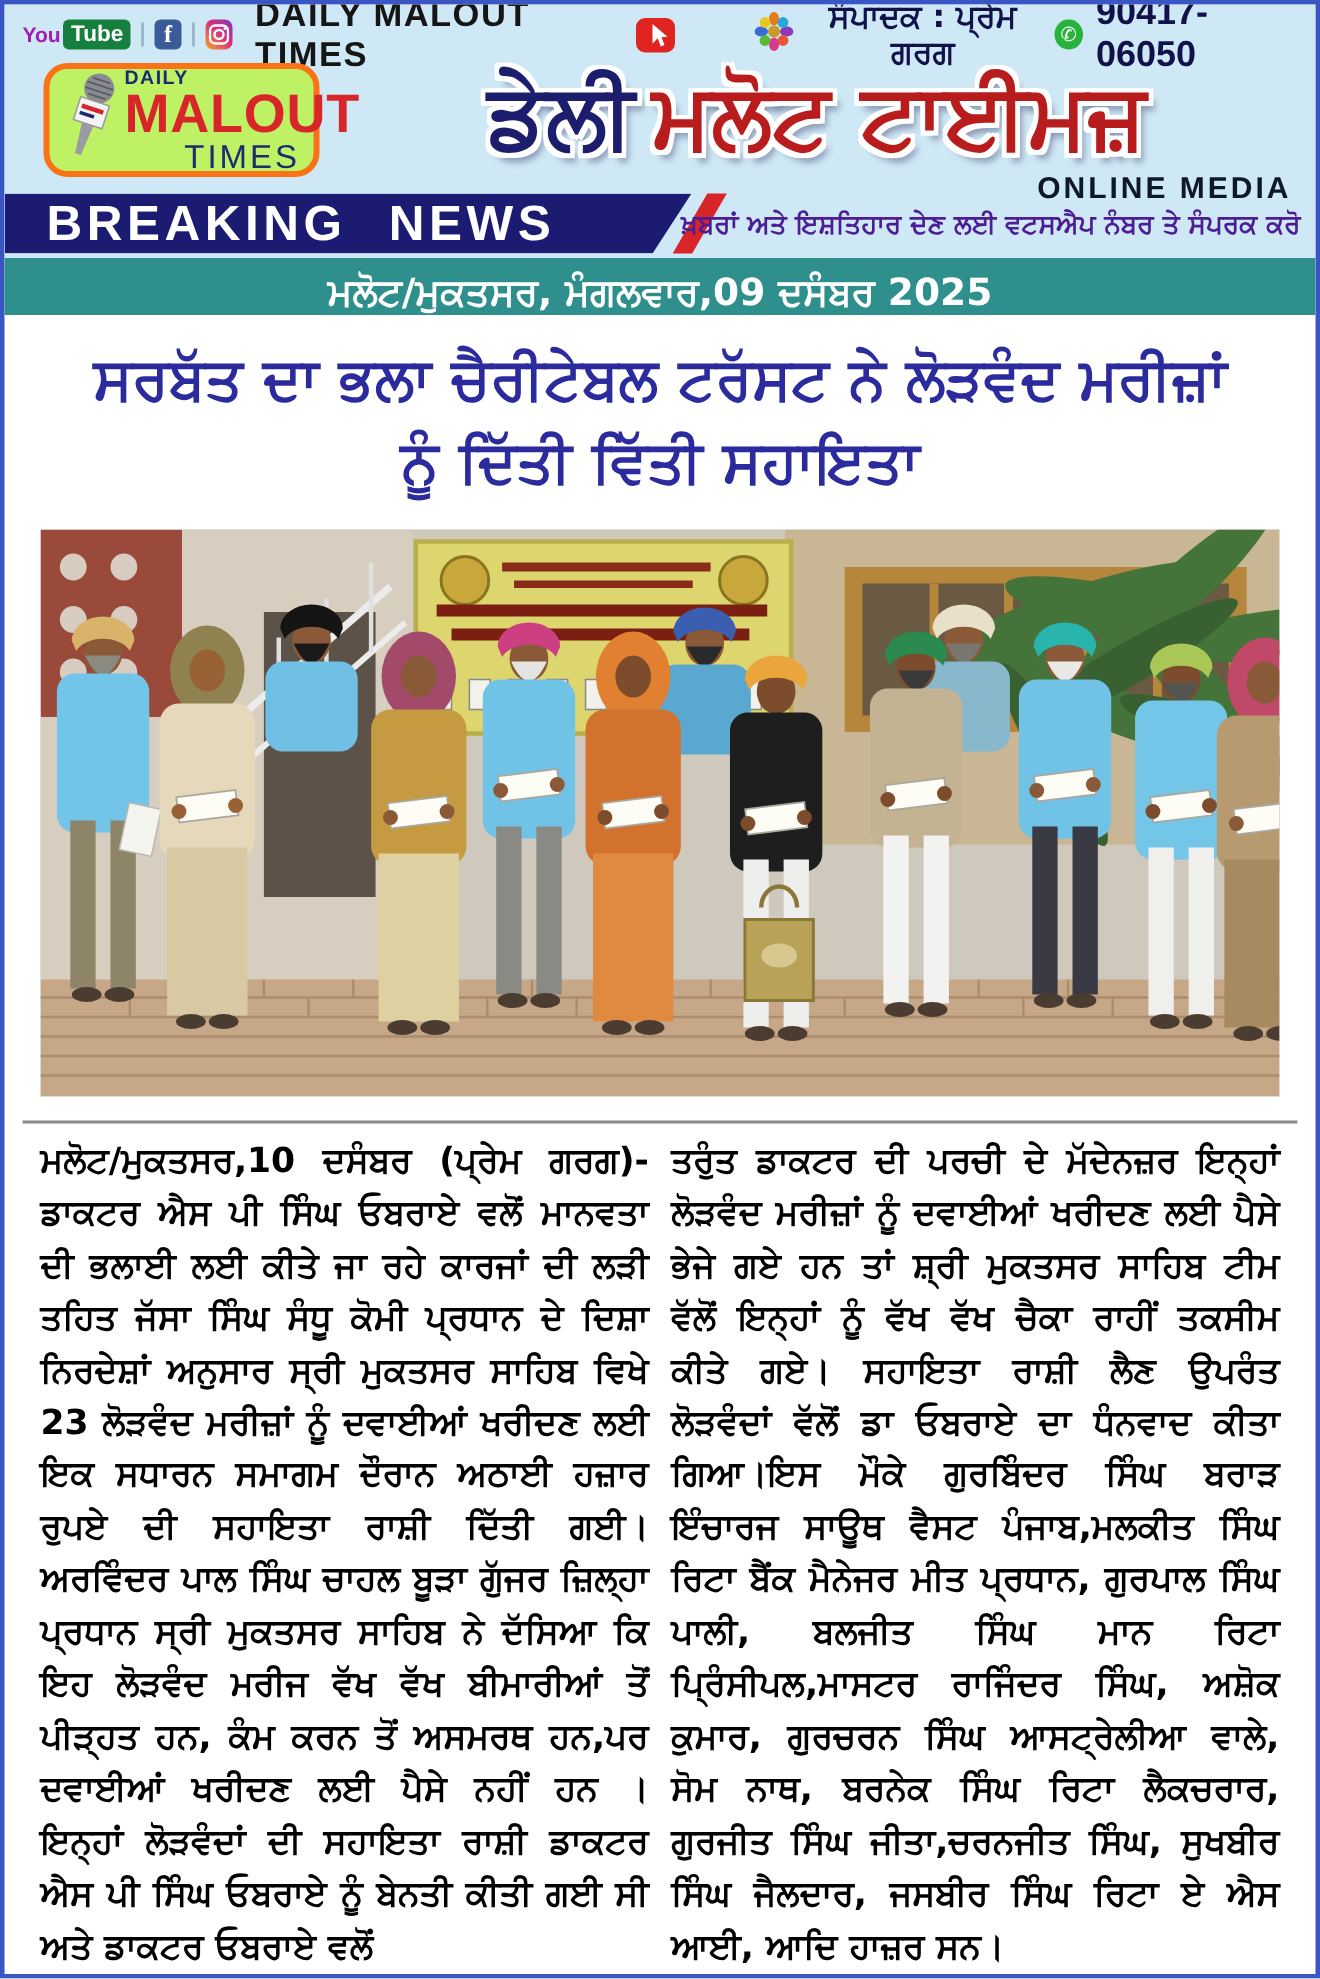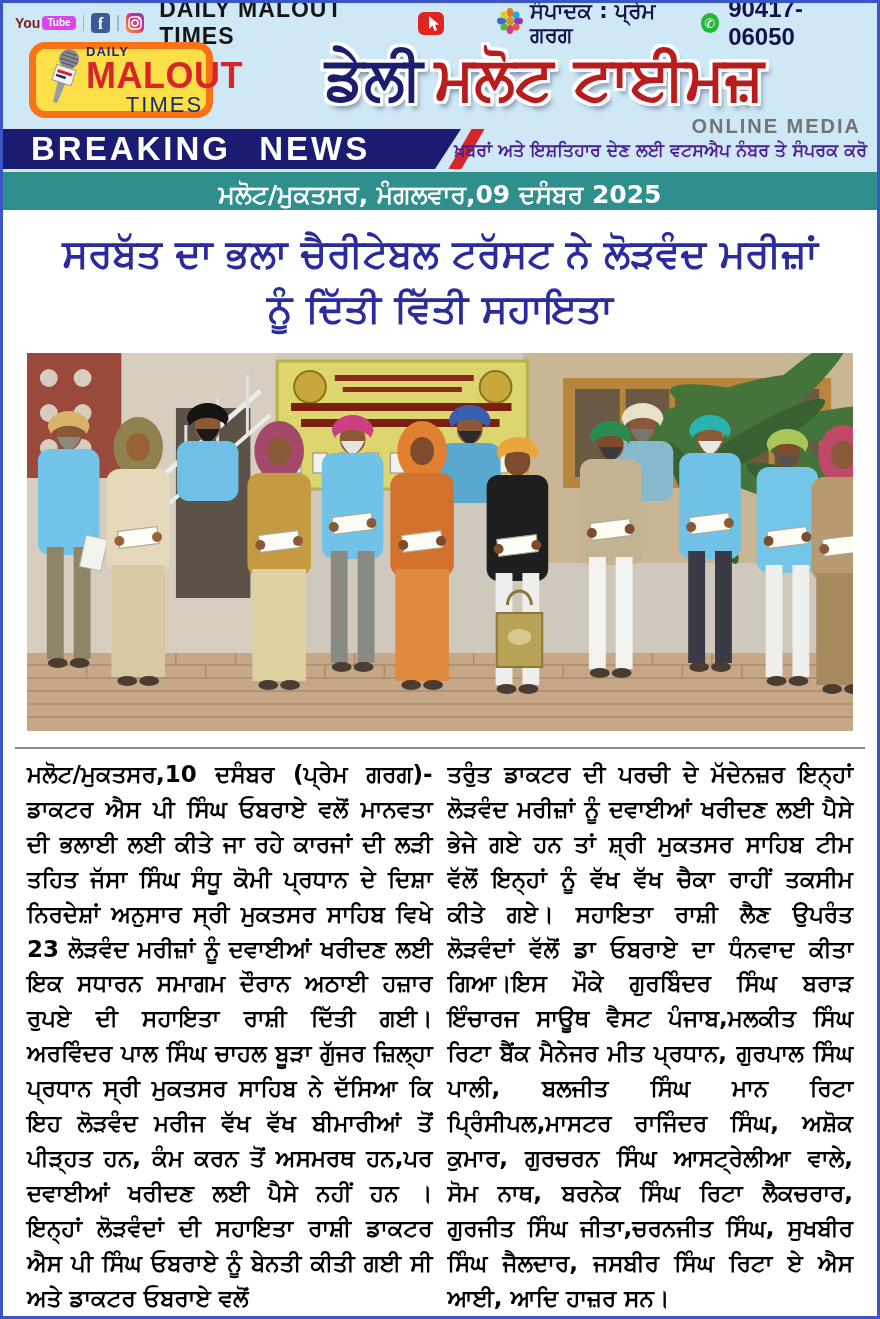--- a/index.html
+++ b/index.html
@@ -2,60 +2,60 @@
 <html><head>
 <meta charset="utf-8">
 <style>
   html,body{margin:0;padding:0;background:#e8e8e8;}
   .page{width:880px;height:1319px;margin:0 auto;background:#ffffff;border:3px solid #3a55c4;
         box-sizing:border-box;overflow:hidden;font-family:"DejaVu Sans",sans-serif;position:relative;}
   
   .header-wrap{background:#cfe8f5;padding-top:5px;}
   .topbar{height:30px;display:flex;align-items:center;padding:0 12px;gap:7px;}
   .yt{display:flex;align-items:center;gap:2px;}
-  .yt-you{font-size:14px;font-weight:800;color:#7f1d1d;font-family:"Liberation Sans",sans-serif;}
-  .yt-tube{background:#d946ef;color:#fff;font-size:10px;font-weight:800;border-radius:4px;
+  .yt-you{font-size:14px;font-weight:800;color:#a21caf;font-family:"Liberation Sans",sans-serif;}
+  .yt-tube{background:#15803d;color:#fff;font-size:15px;font-weight:800;border-radius:4px;
            padding:1px 5px 2px;font-family:"Liberation Sans",sans-serif;}
   .sep{width:2px;height:16px;background:#9ab8cc;}
   .fb{width:20px;height:20px;background:#3a5a98;border-radius:4px;color:#fff;font-family:"Liberation Serif",serif;
       font-weight:700;font-size:16px;display:flex;align-items:flex-end;justify-content:center;line-height:19px;}
   .ig{width:20px;height:20px;border-radius:5px;background:linear-gradient(45deg,#f5a623,#d92e7f 55%,#7a3ab8);
       display:flex;align-items:center;justify-content:center;}
   .brand{font-size:23px;font-weight:900;color:#151515;letter-spacing:1px;margin-left:8px;
          font-family:"Liberation Sans",sans-serif;}
   .subs{width:28px;height:23px;background:#e02420;border-radius:6px;margin-left:6px;position:relative;}
   .flower{margin-left:46px;}
-  .editor{margin-left:auto;font-size:21px;font-weight:800;color:#12124a;}
+  .editor{margin-left:auto;font-size:21px;font-weight:800;color:#12124a;text-align:center;}
   .wa{width:20px;height:20px;border-radius:50%;background:#28b43c;color:#fff;font-size:13px;display:flex;
       align-items:center;justify-content:center;margin:0 2px;}
   .phone{font-size:24px;font-weight:800;color:#12124a;font-family:"Liberation Sans",sans-serif;padding-right:6px;}
   
   .masthead{height:86px;position:relative;}
-  .logo{position:absolute;left:26px;top:4px;width:184px;height:76px;background:#fde047;border:7px solid #f97316;
+  .logo{position:absolute;left:26px;top:4px;width:184px;height:76px;background:#bef264;border:4px solid #f97316;
         border-radius:16px;display:flex;align-items:center;box-sizing:border-box;padding-left:8px;}
   .logo-text{line-height:1;margin-left:4px;}
   .lg1{font-size:13px;font-weight:800;color:#1d2a6e;letter-spacing:1px;font-family:"Liberation Sans",sans-serif;}
   .lg2{font-size:36px;font-weight:900;color:#d8252a;letter-spacing:.5px;font-family:"Liberation Sans",sans-serif;}
   .lg3{font-size:22px;font-weight:400;color:#1d2a6e;letter-spacing:2px;text-align:center;font-family:"Liberation Sans",sans-serif;}
   .mast-title{position:absolute;left:215px;right:6px;top:-4px;text-align:center;font-size:60px;font-weight:900;
         white-space:nowrap;line-height:88px;
         text-shadow:-3px -3px 0 #fff,3px -3px 0 #fff,-3px 3px 0 #fff,3px 3px 0 #fff,0 -3px 0 #fff,0 3px 0 #fff,
                     -3px 0 0 #fff,3px 0 0 #fff,4px 6px 5px rgba(40,40,90,.45);}
   .t-navy{color:#1d1d6e;}
   .t-red{color:#b91c1c;margin-left:12px;}
   
   .breaking-row{height:48px;position:relative;}
   .bn-band{position:absolute;left:0;top:5px;width:458px;height:40px;background:#1b1b72;
            clip-path:polygon(0 0,100% 0,calc(100% - 26px) 100%,0 100%);
            display:flex;align-items:center;padding-left:28px;box-sizing:border-box;}
   .bn-label{color:#fff;font-size:33px;font-weight:700;letter-spacing:3px;word-spacing:16px;
             font-family:Liberation Sans, sans-serif;}
   .bn-stripe{position:absolute;left:457px;top:5px;width:13px;height:40px;background:#d8252a;
              transform:skewX(-30deg);}
-  .online{position:absolute;right:16px;top:-9px;font-size:20px;font-weight:800;color:#737373;
+  .online{position:absolute;right:16px;top:-9px;font-size:20px;font-weight:800;color:#0f172a;
           letter-spacing:2px;font-family:"Liberation Sans",sans-serif;}
   .contact{position:absolute;right:10px;top:16px;font-size:17.5px;font-weight:800;color:#4c1d95;}
   
   .datebar{height:38px;background:#2e8f8c;display:flex;align-items:flex-end;justify-content:center;}
   .datebar span{color:#fff;font-size:25px;font-weight:800;}
   
   .headline{padding:16px 46px 6px;text-align:center;color:#2b2b9e;font-size:39px;font-weight:800;line-height:1.42;}
   
   .photo{margin:10px 24px 0;height:378px;position:relative;overflow:hidden;background:#cfc9bd;}
   .photo svg{display:block;width:100%;height:100%;}

